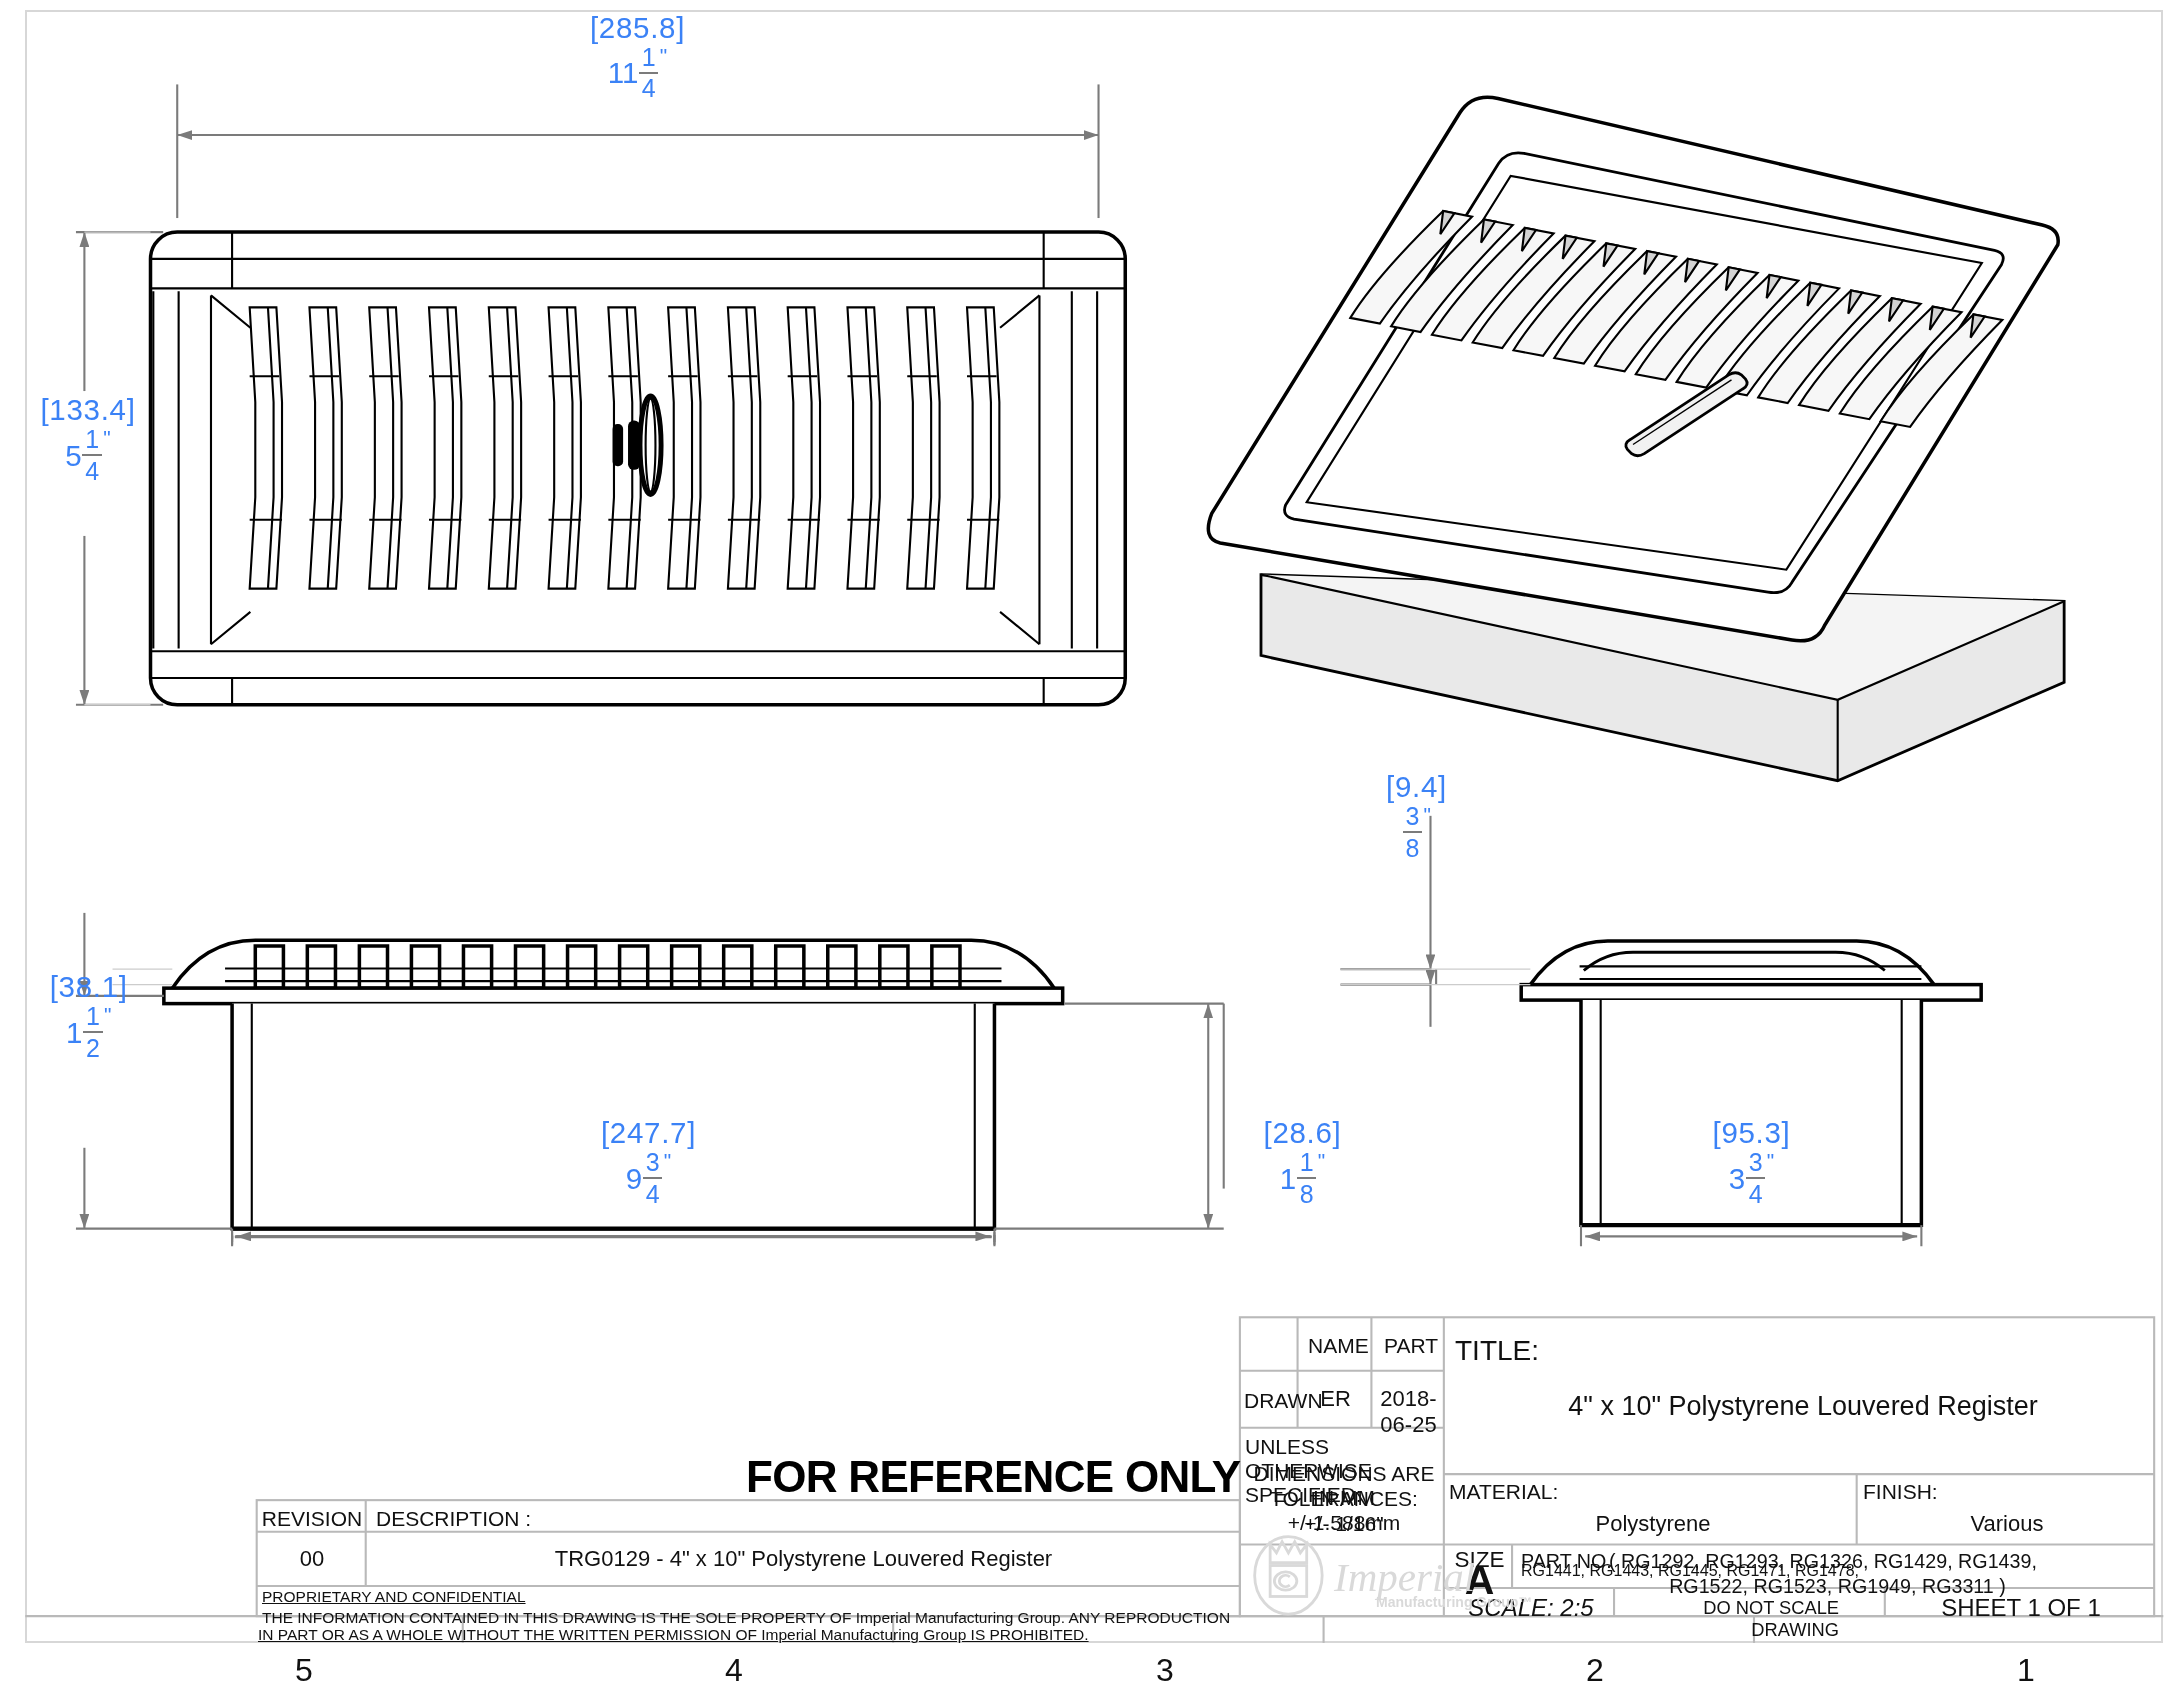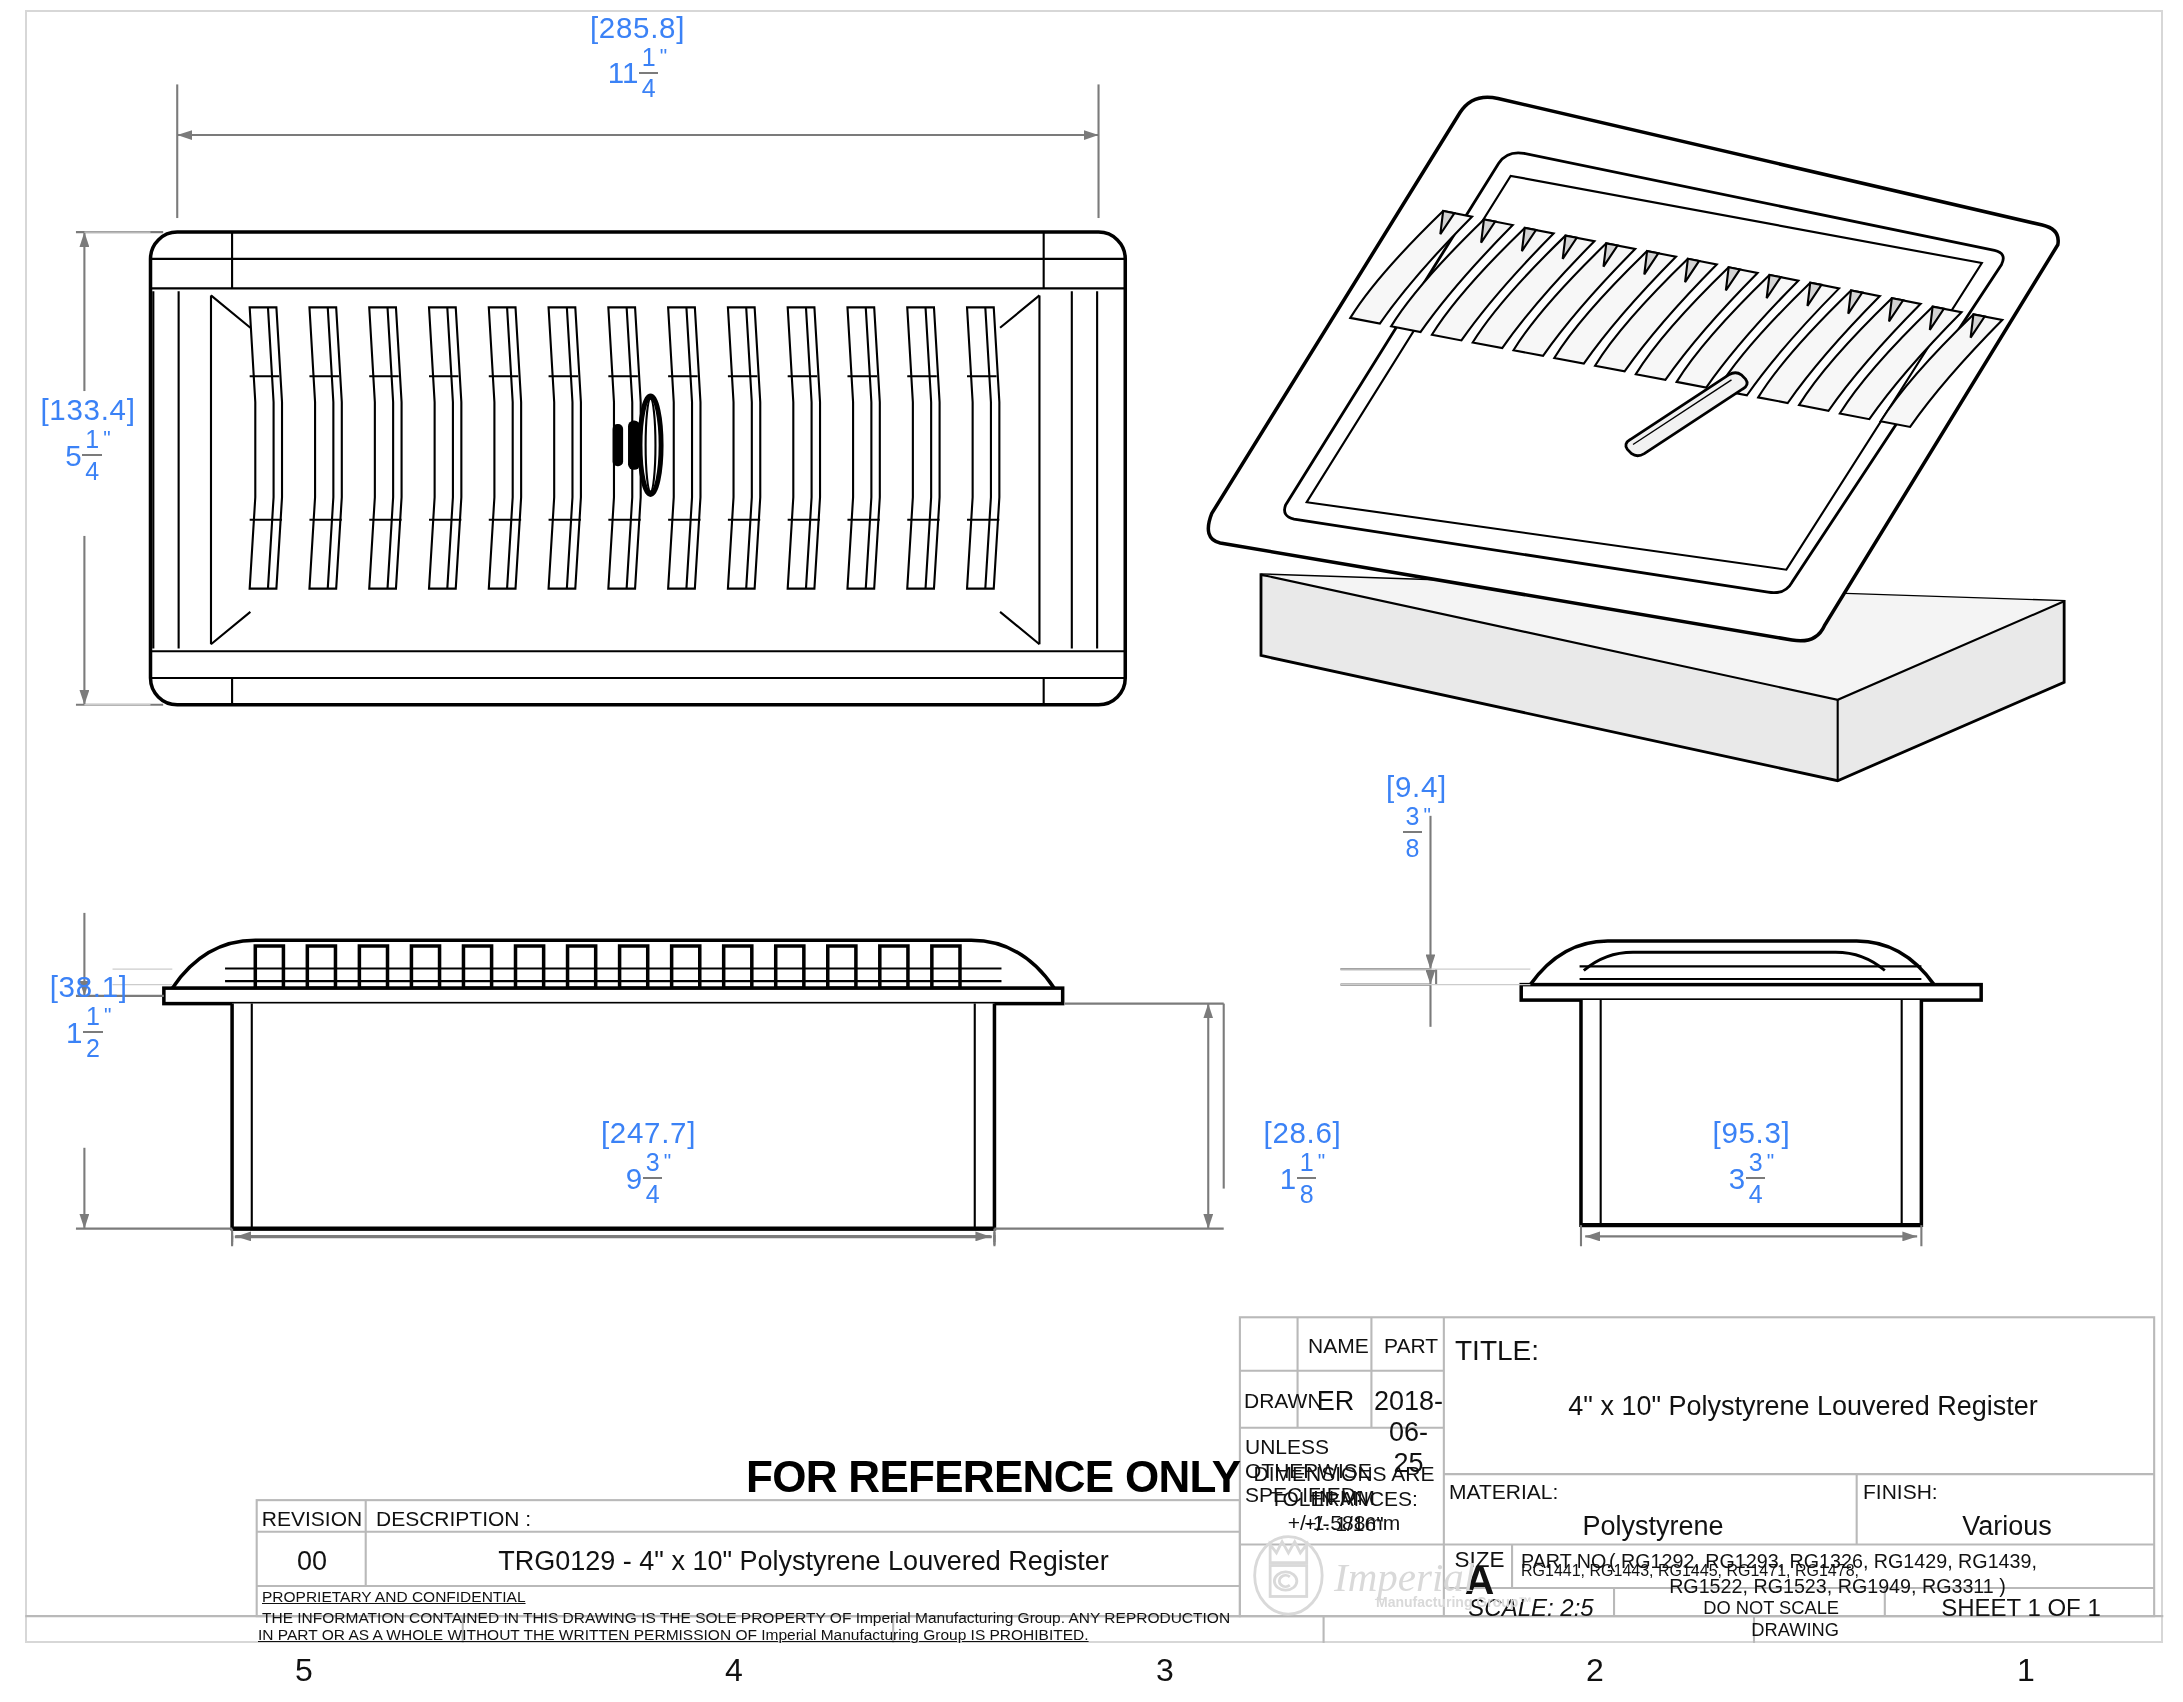--- a/index.html
+++ b/index.html
@@ -23,21 +23,21 @@
   .dim .inchrow{ display:flex; align-items:center; justify-content:center; margin-top:2.8px;}
   .dim .whole{ font-size:29.5px; }
   .frac{ display:inline-flex; flex-direction:column; align-items:center; line-height:1; margin:0 0.7px;}
   .frac .num{ font-size:25px; padding:0 2.8px; }
   .frac .bar{ display:block; width:100%; height:2.1px; background:#7b7b7b; margin:2.1px 0;}
   .frac .den{ font-size:25px; padding:0 2.8px;}
   .dim .qt{ font-size:21px; align-self:flex-start; margin-left:0.7px; }
   
   svg.layer{ position:absolute; left:0; top:0; width:2183px; height:1702px; pointer-events:none;}
   .tb-lbl{ position:absolute; font-size:21px; color:#111; }
-  .tb-val{ position:absolute; font-size:27px; color:#111; }
+  .tb-val{ position:absolute; font-size:22px; color:#111; }
   #for-ref{
     position:absolute; left:746px; top:1452px; width:492px; height:46px;
     font-size:44px; font-weight:bold; letter-spacing:-0.7px; color:#000;
     text-align:right; white-space:nowrap;
   }
   .zone-num{ position:absolute; font-size:32px; color:#111; text-align:center; width:56px;}
   .logo-text{ color:#d9d9d9; }
 </style>
 </head>
 <body>

